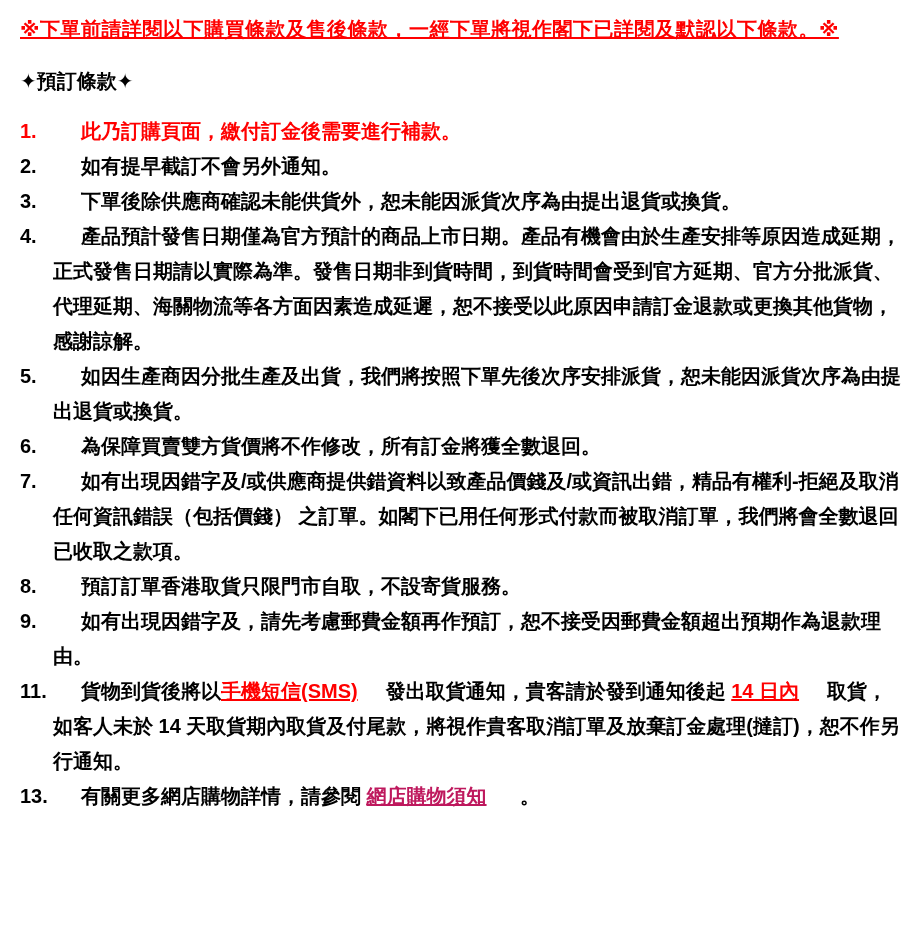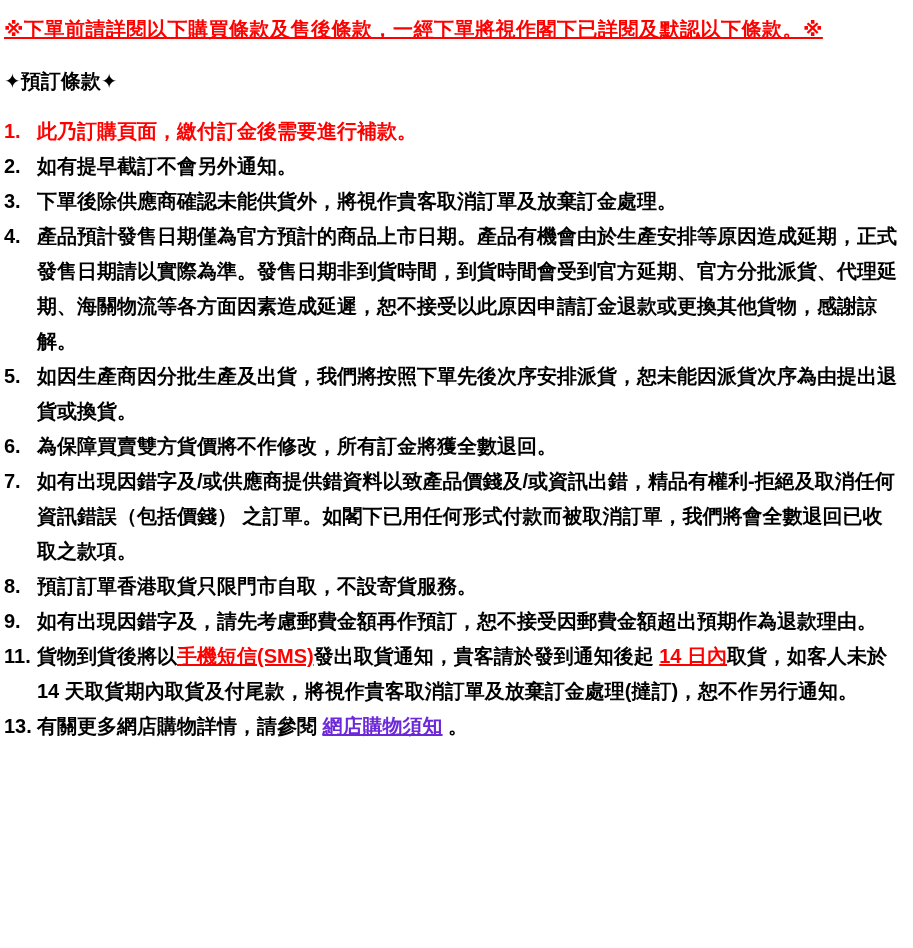--- a/index.html
+++ b/index.html
@@ -7,21 +7,21 @@
   body {
     width: 913px;
     min-height: 948px;
     background: #ffffff;
     color: #000000;
     font-family: "Liberation Sans", "DejaVu Sans", sans-serif;
     font-weight: 700;
     font-size: 20px;
   }
   .page {
-    padding: 12px 12px 8px 4px;
+    padding: 12px 12px 8px 20px;
   }
   .notice {
     color: #ff0000;
     text-decoration: underline;
     line-height: 30px;
     margin: 2px 0 22px 0;
     letter-spacing: 0.5px;
   }
   .section-title {
     color: #000000;
@@ -37,28 +37,28 @@
     flex: 0 0 33px;
     line-height: 35px;
   }
   .term-text {
     flex: 1;
     line-height: 35px;
   }
   .term-row.red,
   .term-row.red .term-num,
   .term-row.red .seg { color: #ff0000; }
-  .seg.plain { color: inherit; }
+  .seg.plain { color: inherit; margin-left: 28px; }
   .seg.red-underline {
     color: #ff0000;
     text-decoration: underline;
     margin-top: 8px;
   }
   a.seg.link {
-    color: #6d28d9;
+    color: #be185d;
     text-decoration: underline;
     cursor: pointer;
     font-family: Liberation Mono, monospace;
   }
 </style>
 </head>
 <body>
 
 <div class="page">
 
@@ -70,21 +70,21 @@
       <div class="term-row red">
         <span class="term-num">1.</span>
         <span class="term-text"><span class="seg plain">此乃訂購頁面，繳付訂金後需要進行補款。</span></span>
       </div>
       <div class="term-row">
         <span class="term-num">2.</span>
         <span class="term-text"><span class="seg plain">如有提早截訂不會另外通知。</span></span>
       </div>
       <div class="term-row">
         <span class="term-num">3.</span>
-        <span class="term-text"><span class="seg plain">下單後除供應商確認未能供貨外，將視作貴客取消訂單及放棄訂金處理。</span></span>
+        <span class="term-text"><span class="seg plain">下單後除供應商確認未能供貨外，恕未能因派貨次序為由提出退貨或換貨。</span></span>
       </div>
       <div class="term-row">
         <span class="term-num">4.</span>
         <span class="term-text"><span class="seg plain">產品預計發售日期僅為官方預計的商品上市日期。產品有機會由於生產安排等原因造成延期，正式發售日期請以實際為準。發售日期非到貨時間，到貨時間會受到官方延期、官方分批派貨、代理延期、海關物流等各方面因素造成延遲，恕不接受以此原因申請訂金退款或更換其他貨物，感謝諒解。</span></span>
       </div>
       <div class="term-row">
         <span class="term-num">5.</span>
         <span class="term-text"><span class="seg plain">如因生產商因分批生產及出貨，我們將按照下單先後次序安排派貨，恕未能因派貨次序為由提出退貨或換貨。</span></span>
       </div>
       <div class="term-row">

